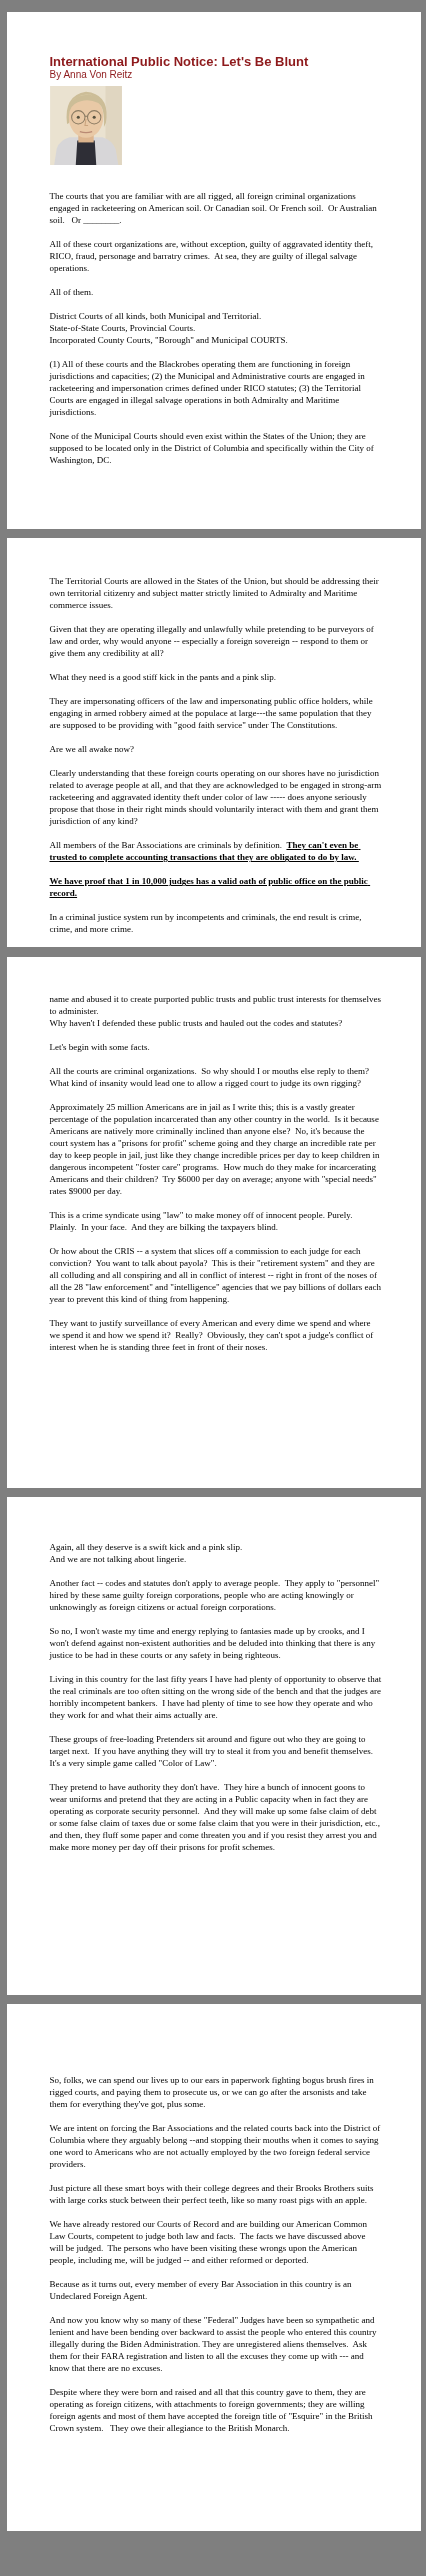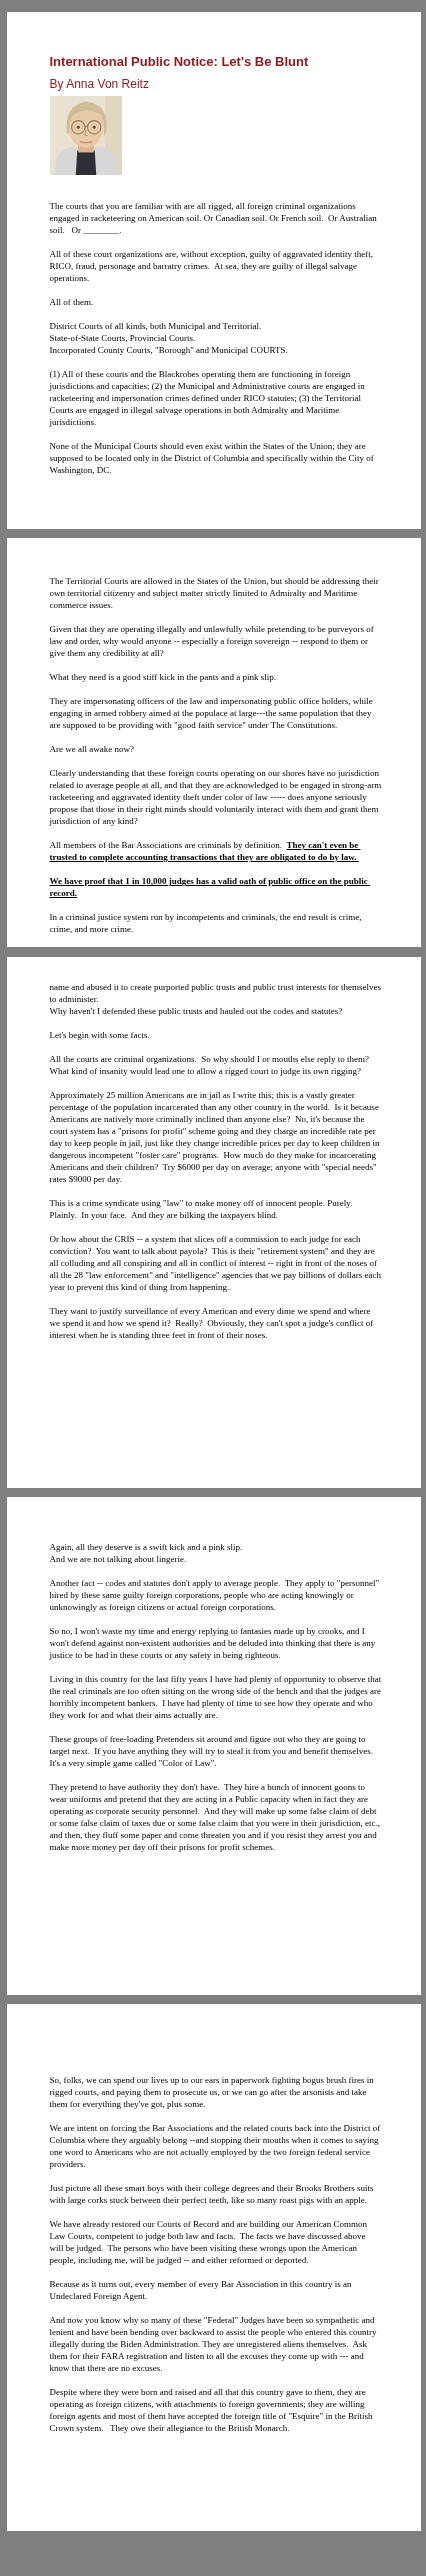--- a/index.html
+++ b/index.html
@@ -14,36 +14,36 @@
     width:414px;
     margin:0 auto 9.3px auto;
     background:#ffffff;
     box-sizing:border-box;
     overflow:hidden;
     padding:36px 39px 0 43px;
   }
   .page:last-of-type { margin-bottom:0; }
   .page-1 { height:517px; padding-top:44px; }
   .page-2 { height:409px; padding-top:37px; }
-  .page-3 { height:531px; padding-top:24px; }
+  .page-3 { height:531px; padding-top:36px; }
   .page-4 { height:498px;  padding-top:44px; }
   .page-5 { height:527px; padding-top:70px; }
 
   .article-title {
     margin:0;
     font-family:"Liberation Sans","DejaVu Sans",sans-serif;
     font-size:13px;
     line-height:12.4px;
     font-weight:bold;
     color:#8e1a1c;
   }
   .article-byline {
-    margin:12px 0 0 0;
+    margin:2px 0 0 0;
     font-family:"Liberation Sans","DejaVu Sans",sans-serif;
-    font-size:12px;
+    font-size:10px;
     line-height:9.3px;
     color:#8e1a1c;
   }
   .portrait-wrap { margin:6.2px 0 0 0; }
   .page-body { margin-top:23px; }
   .page-2 .page-body, .page-3 .page-body, .page-4 .page-body,
   .page-5 .page-body, .page-6 .page-body { margin-top:0; }
 
   .page-body p {
     margin:0 0 12px 0;

